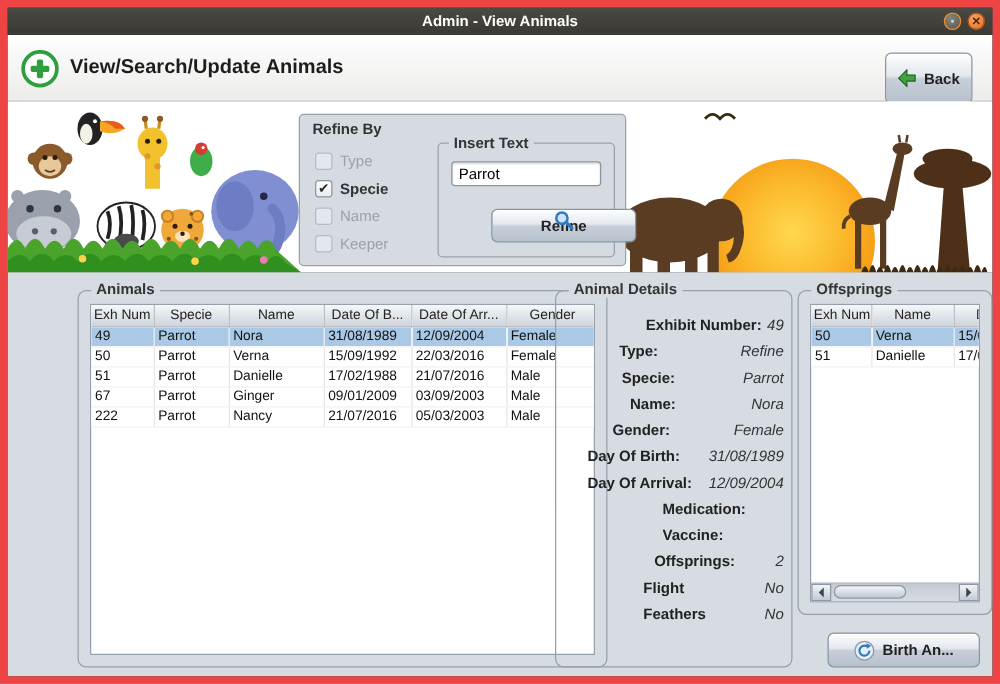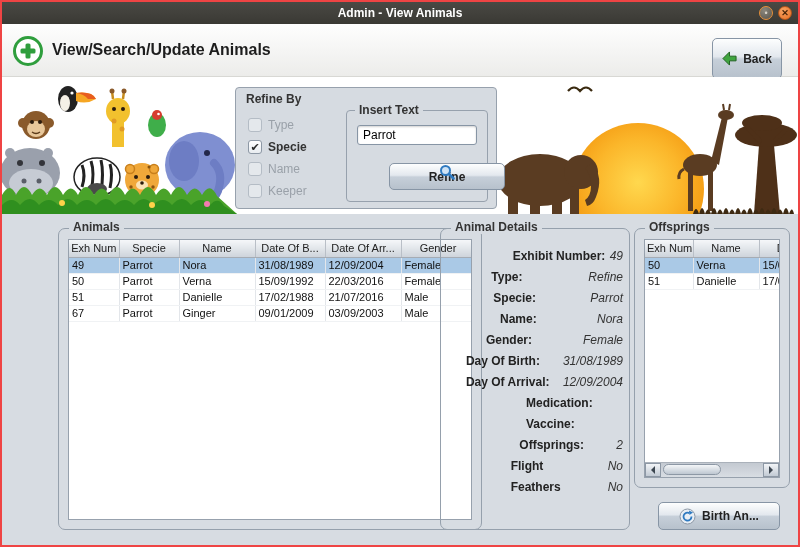--- a/index.html
+++ b/index.html
@@ -1,18 +1,18 @@
 <!DOCTYPE html>
 <html><head>
 <meta charset="utf-8">
 <style>
   * { box-sizing: border-box; margin:0; padding:0; }
   html,body { width:800px; height:547px; overflow:hidden; }
   body { font-family:"Liberation Sans", sans-serif; }
-  .window { position:relative; width:800px; height:547px; background:#404040; border:2px solid #ef4444; overflow:hidden; }
+  .window { position:relative; width:800px; height:547px; background:#404040; border:6px solid #ef4444; overflow:hidden; }
 
   
   .titlebar { position:absolute; top:0; left:0; right:0; height:22px;
     background:linear-gradient(#4a4944,#3a3934); display:flex; align-items:center; justify-content:center; }
   .titlebar .title { color:#fff; font-size:12px; font-weight:bold; }
   .tb-buttons { position:absolute; right:6px; top:4px; display:flex; gap:5px; }
   .tb-btn { width:14px; height:14px; border-radius:50%; font-size:9px; line-height:13px; text-align:center; cursor:pointer; }
   .tb-btn.min { background:radial-gradient(circle at 35% 30%, #8a867c, #57544c); border:1px solid #e8913a; color:#d8d4ca; }
   .tb-btn.close { background:radial-gradient(circle at 35% 30%, #f7a262, #e86f24); border:1px solid #b4551a; color:#4a2408; font-weight:bold; }
 
@@ -327,20 +327,28 @@
                 <td>Male</td>
               </tr>
               <tr>
                 <td>67</td>
                 <td>Parrot</td>
                 <td>Ginger</td>
                 <td>09/01/2009</td>
                 <td>03/09/2003</td>
                 <td>Male</td>
               </tr>
+              <tr>
+                <td>222</td>
+                <td>Parrot</td>
+                <td>Nancy</td>
+                <td>21/07/2016</td>
+                <td>05/03/2003</td>
+                <td>Male</td>
+              </tr>
             </tbody>
           </table>
       </div>
     </div>
 
     <div class="groupbox gb-details">
       <div class="gb-title">Animal Details</div>
       <div class="details-list">
           <div class="detail-row">
             <span class="detail-label">Exhibit Number:</span>

